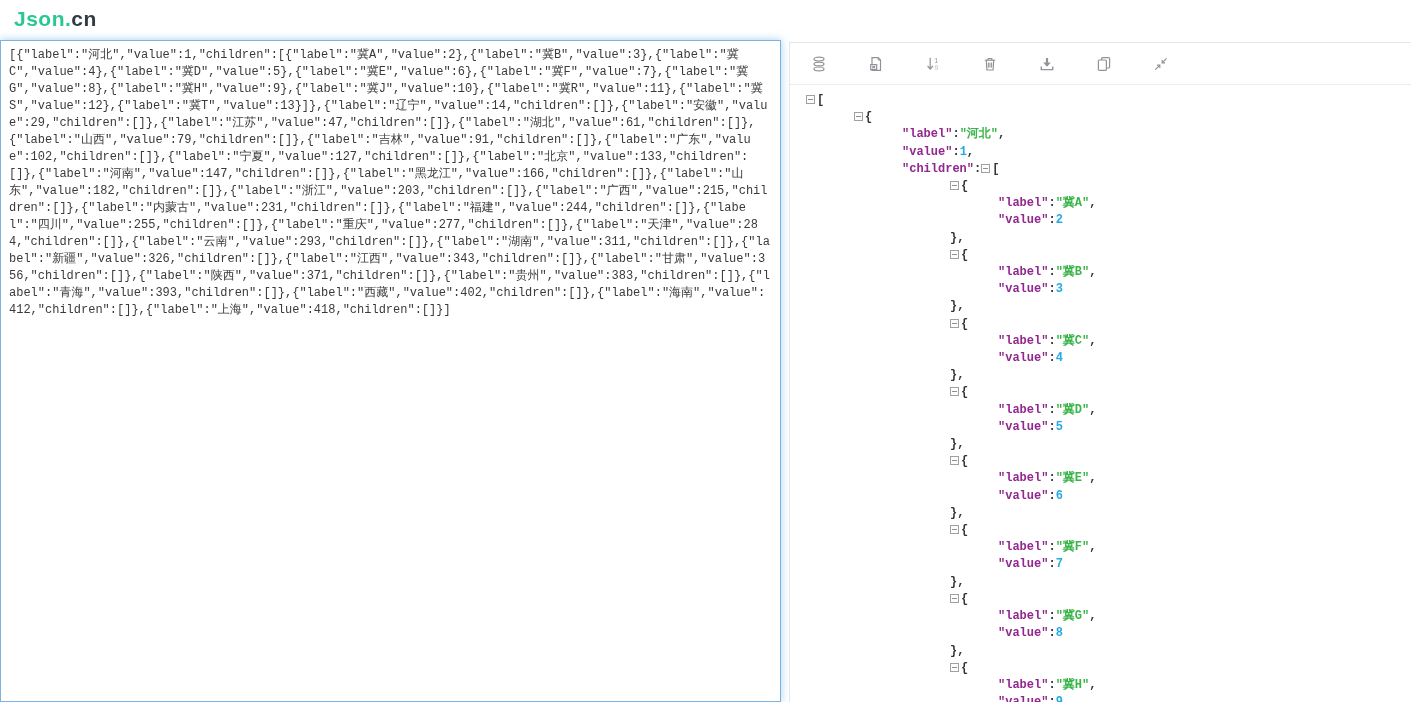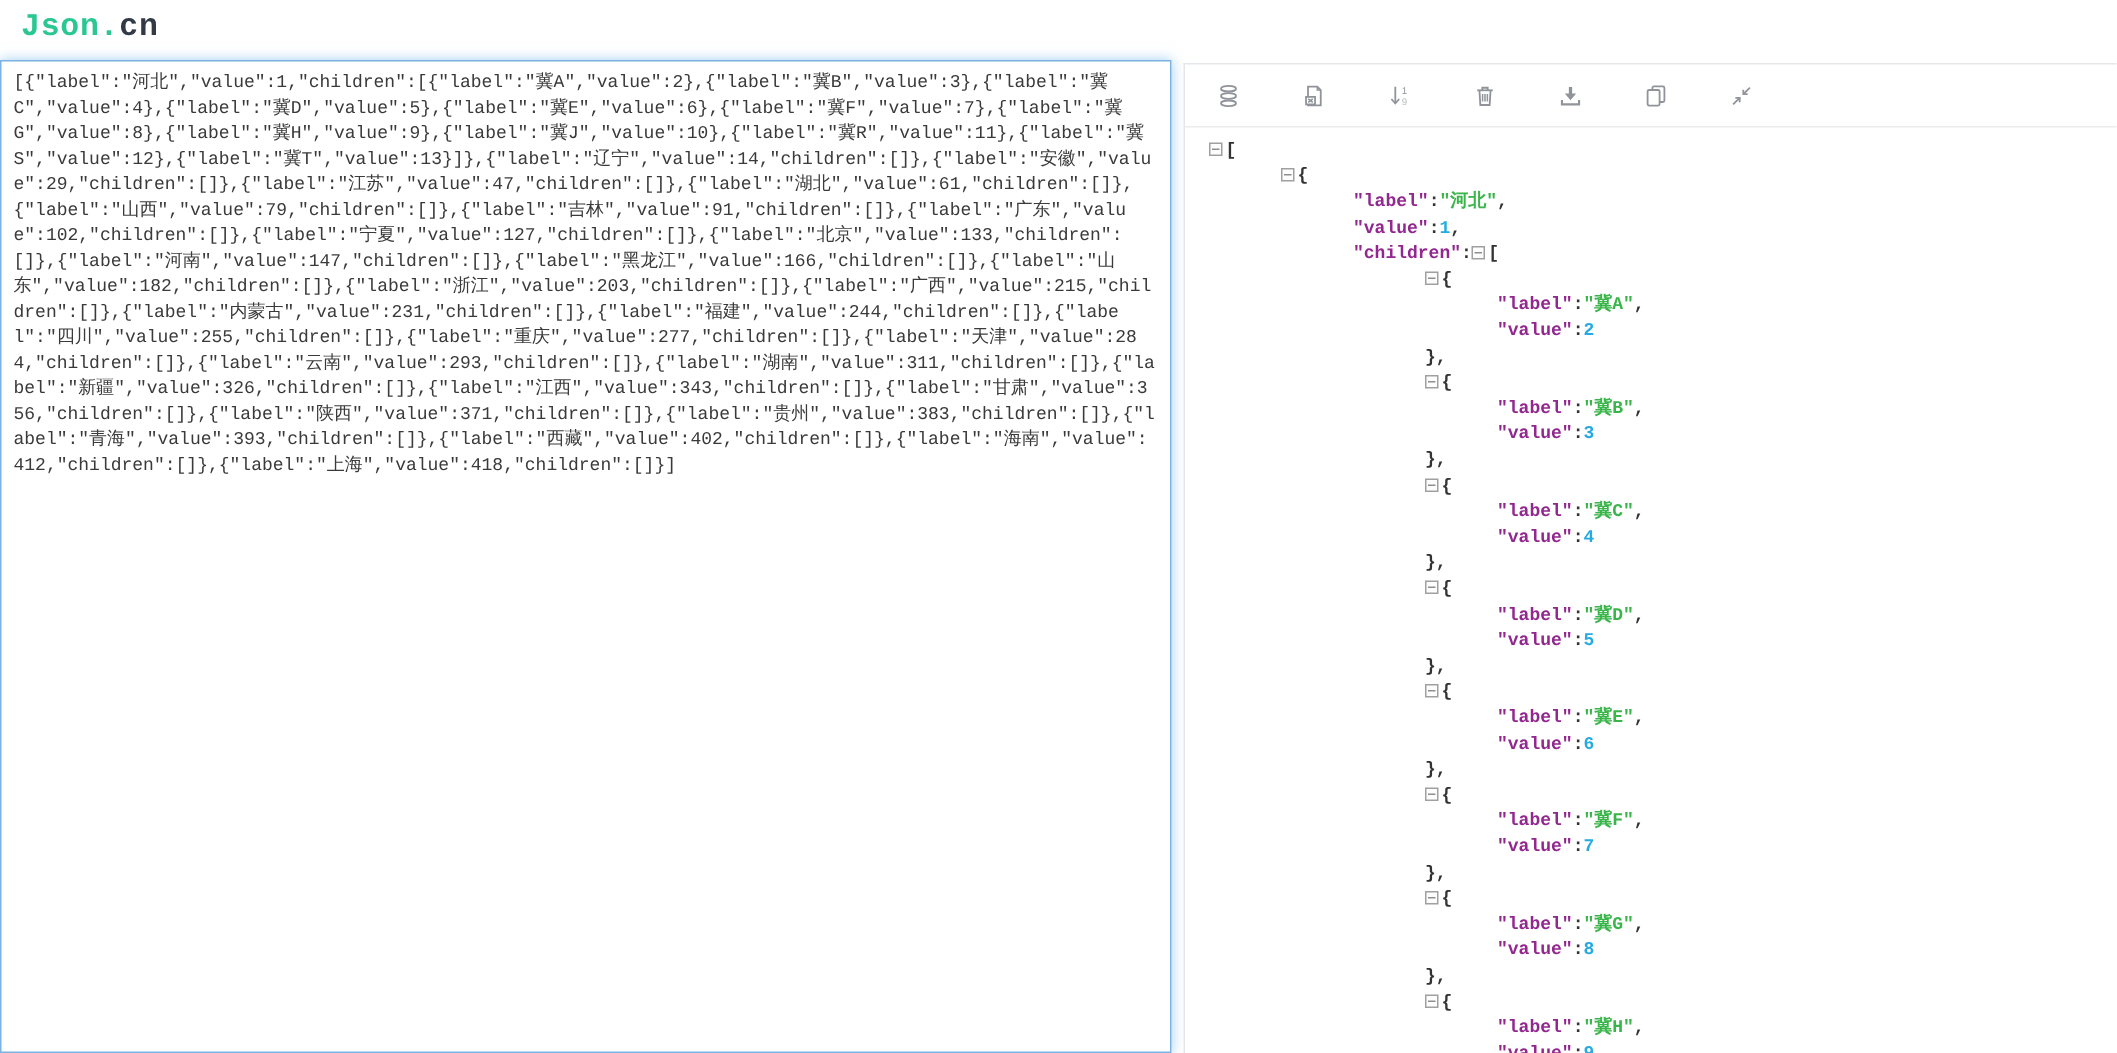--- a/index.html
+++ b/index.html
@@ -1,21 +1,21 @@
 <!DOCTYPE html>
 <html><head>
 <meta charset="utf-8">
 <style>
   * { box-sizing: border-box; margin: 0; padding: 0; }
   html, body { width: 1411px; height: 702px; overflow: hidden; background: #fff;
     font-family: "Liberation Sans", sans-serif; }
 
   
   .header { height: 40px; background: #fff; position: relative; }
-  .logo { position: absolute; left: 14px; top: 7px; font-family: Liberation Mono, monospace;
+  .logo { position: absolute; left: 14px; top: 7px; font-family: Liberation Sans, sans-serif;
     font-weight: bold; font-size: 21px; letter-spacing: 0.5px; }
   .logo .brand { color: #2bc793; }
   .logo .tld { color: #323a45; }
 
   
   .main { position: absolute; top: 40px; left: 0; right: 0; bottom: 0; }
 
   
   .editor { position: absolute; left: 0; top: 0; width: 781px; height: 100%;
     border: 1px solid #79b2e3; outline: none; resize: none;

